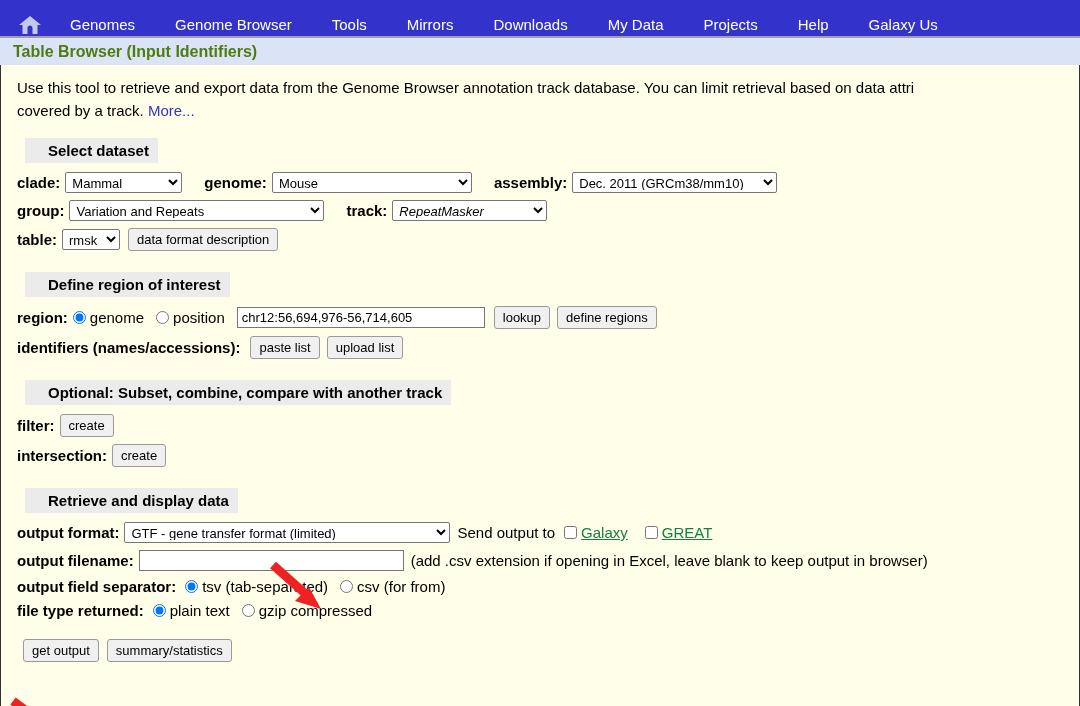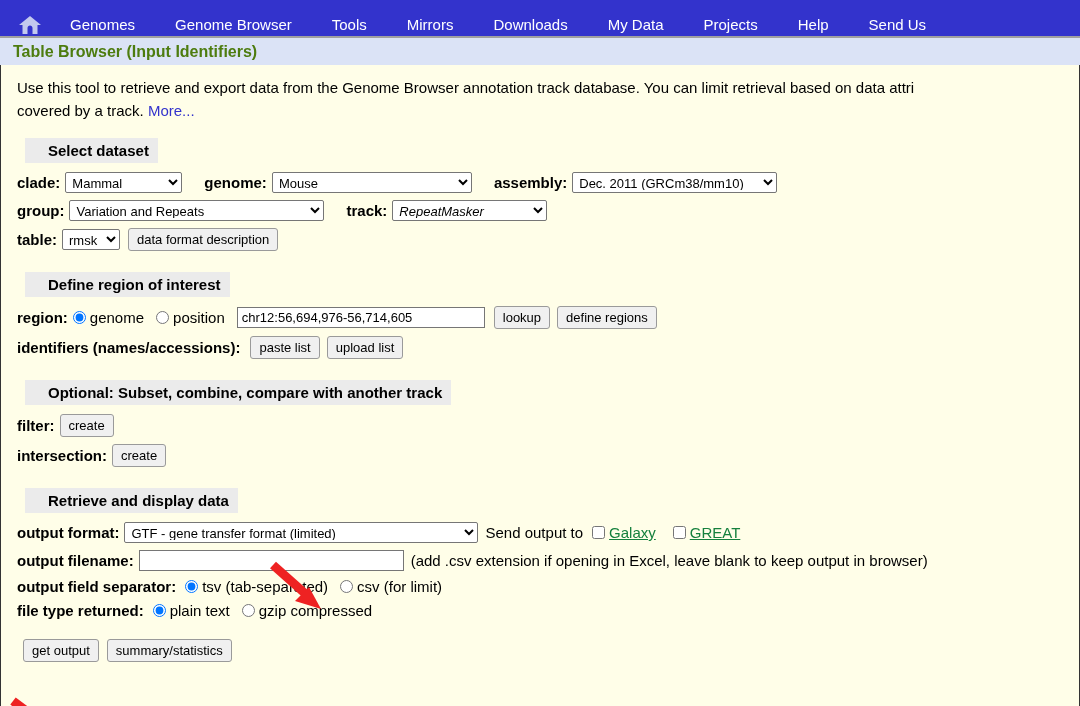--- a/index.html
+++ b/index.html
@@ -117,21 +117,21 @@
     height: 21px;
     color: #000;
     box-sizing: border-box;
   }
   select.w-clade   { width: 117px; }
   select.w-genome  { width: 200px; }
   select.w-asm     { width: 205px; }
   select.w-group   { width: 255px; }
   select.w-track   { width: 155px; font-style: italic; }
   select.w-table   { width: 58px;  }
-  select.w-format  { width: 354px; }
+  select.w-format  { width: 326px; }
 
   button, .btn {
     font-family: "Liberation Sans", sans-serif;
     font-size: 13px;
     background: #f0f0f0;
     border: 1px solid #9a9a9a;
     border-radius: 3px;
     padding: 3px 8px;
     color: #000;
     cursor: pointer;
@@ -173,21 +173,21 @@
     </svg>
   </div>
   <div class="nav-item">Genomes</div>
   <div class="nav-item">Genome Browser</div>
   <div class="nav-item">Tools</div>
   <div class="nav-item">Mirrors</div>
   <div class="nav-item">Downloads</div>
   <div class="nav-item">My Data</div>
   <div class="nav-item">Projects</div>
   <div class="nav-item">Help</div>
-  <div class="nav-item">Send Us</div>
+  <div class="nav-item">Galaxy Us</div>
 </div>
 
 <div class="titlebar">
   <span>Table Browser (Input Identifiers)</span>
 </div>
 
 <div class="content">
 
   <div class="intro">
     <span>Use this tool to retrieve and export data from the Genome Browser annotation track database. You can limit retrieval based on data attri</span>
@@ -293,21 +293,21 @@
   </div>
 
   <div class="row">
     <span class="lbl">output field separator:</span>
     <span class="radwrap" style="margin-left:4px">
       <input type="radio" name="sep" checked="" style="">
       <span class="radlabel">tsv (tab-separated)</span>
     </span>
     <span class="radwrap">
       <input type="radio" name="sep" style="">
-      <span class="radlabel">csv (for limit)</span>
+      <span class="radlabel">csv (for from)</span>
     </span>
   </div>
 
   <div class="row">
     <span class="lbl">file type returned:</span>
     <span class="radwrap" style="margin-left:4px">
       <input type="radio" name="ftype" checked="" style="">
       <span class="radlabel">plain text</span>
     </span>
     <span class="radwrap">

